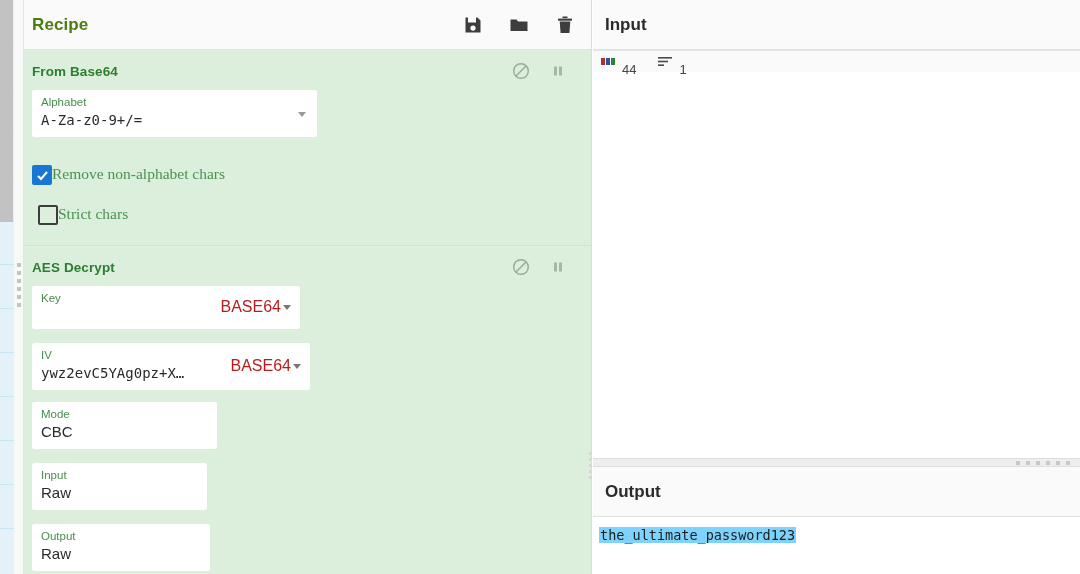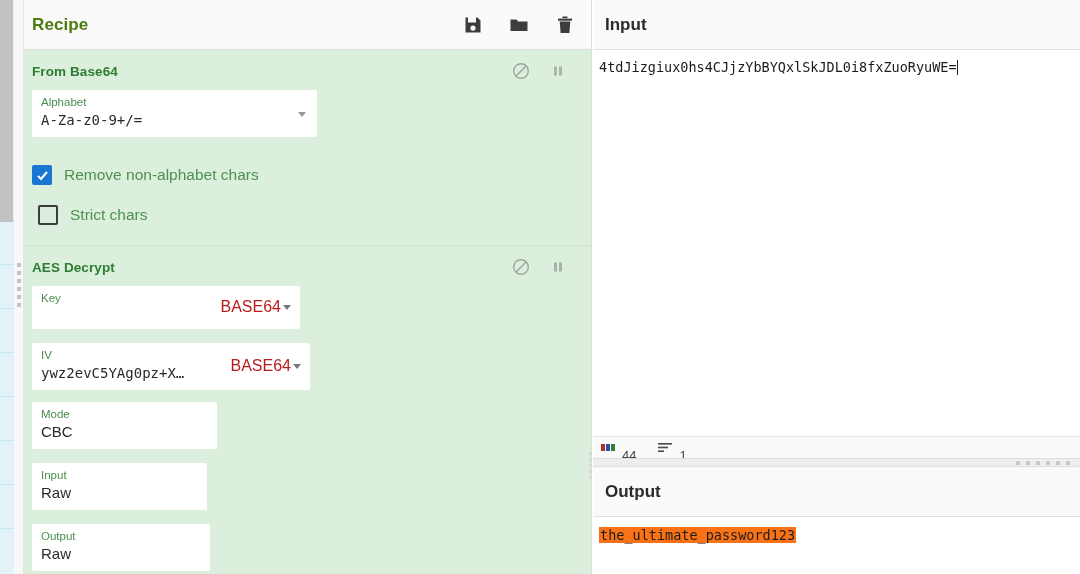--- a/index.html
+++ b/index.html
@@ -112,21 +112,21 @@
     width: 0; height: 0; border-left: 4px solid transparent; border-right: 4px solid transparent;
     border-top: 5px solid #777;
   }
 
   .field.keyfield { width: 268px; }
   .field.ivfield  { width: 278px; }
   .field.mode     { width: 185px; }
   .field.inmode   { width: 175px; }
   .field.outmode  { width: 178px; }
 
-  .checkbox-wrap { display: flex; align-items: center; gap: 12px; cursor: pointer; }
+  .checkbox-wrap { display: flex; gap: 0; cursor: pointer; font-family: Liberation Serif, serif; }
   .cbox {
     width: 20px; height: 20px; border-radius: 2px; flex: 0 0 20px;
     display: flex; align-items: center; justify-content: center;
   }
   .cbox.checked { background: #1976d2; }
   .cbox.unchecked { background: transparent; border: 2px solid #3c3c3c; }
   .cbox svg { display: block; }
   .cb-label { font-size: 15.5px; color: #4c9150; }
 
   .strict-row { padding: 14px 0 8px 6px; }
@@ -171,21 +171,21 @@
   .h-splitter {
     height: 9px; flex: 0 0 9px; background: #eeeeee;
     border-top: 1px solid #dfdfdf; border-bottom: 1px solid #dfdfdf;
     position: relative; cursor: row-resize;
   }
   .h-grip { position: absolute; right: 10px; top: 2px; display: flex; gap: 6px; }
   .h-grip span { width: 4px; height: 4px; background: #c9c9c9; display: block; }
 
   .output-panel { flex: 1 1 auto; }
   .output-text-highlight {
-    background: #f97316; padding: 0 1px;
+    background: #7dd3fc; padding: 0 1px;
   }
   .io-text.output { padding-top: 9px; }
 
   
   .right-rail {
     position: absolute; left: 589px; top: 0; width: 4px; height: 574px;
   }
   .right-rail i { position: absolute; left: 0; width: 3px; height: 3px; background: #d6d6d6; display: block; }
 </style>
 </head>
@@ -369,23 +369,20 @@
     <i style="top:470px"></i>
       <i style="top:476px"></i>
   </div>
 
   <div class="right-side">
 
     <div class="io-panel input-panel">
       <div class="io-title-bar">
         <div class="io-title">Input</div>
       </div>
-      <div class="io-text">
-        <span>4tdJizgiux0hs4CJjzYbBYQxlSkJDL0i8fxZuoRyuWE=</span><span class="caretbar"></span>
-      </div>
       <div class="io-status">
         <div class="status-item">
           <span class="status-ico">
             <svg width="14" height="11" viewBox="0 0 14 11">
               <rect x="0" y="2" width="4" height="7" fill="#b03030"></rect>
               <rect x="5" y="2" width="4" height="7" fill="#3050a0"></rect>
               <rect x="10" y="2" width="4" height="7" fill="#308040"></rect>
             </svg>
           </span>
           <span class="status-num">44</span>

